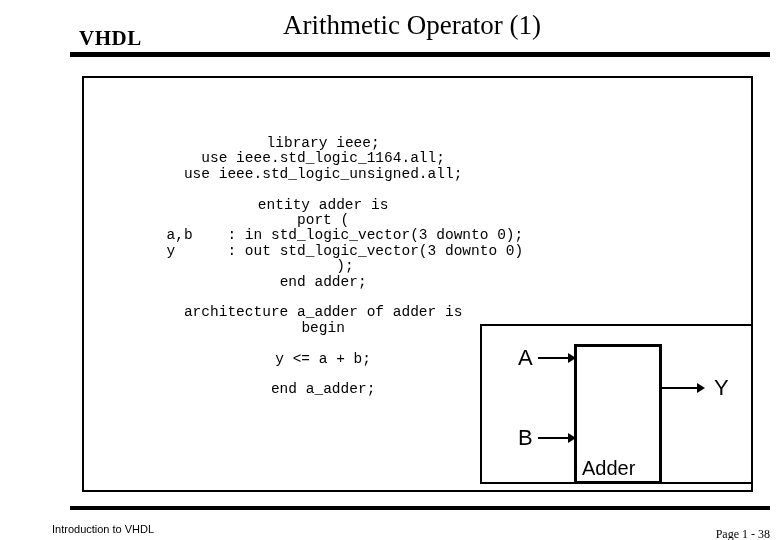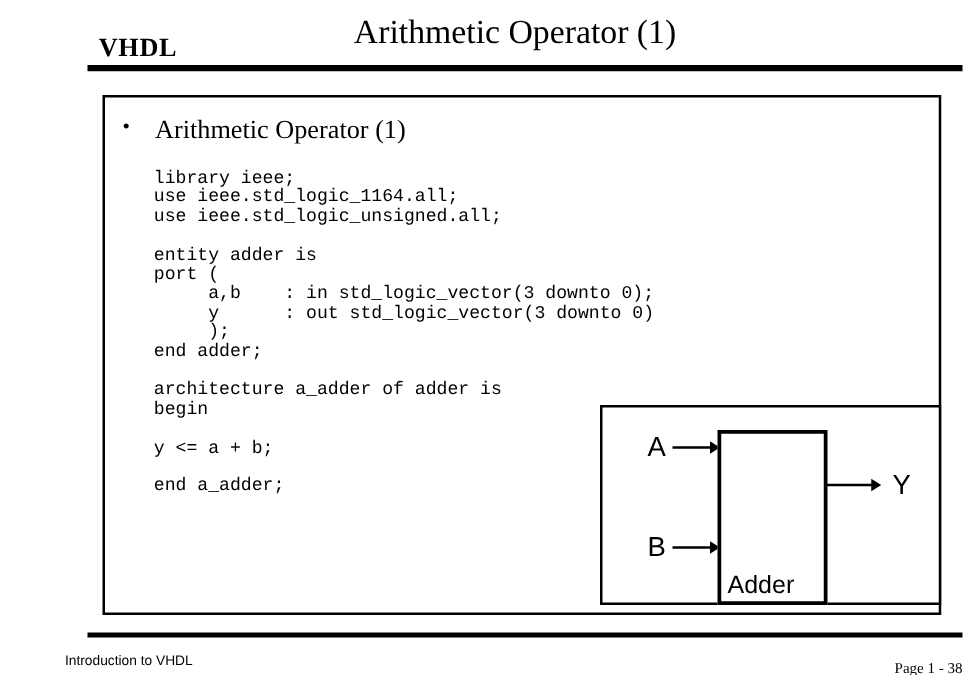--- a/index.html
+++ b/index.html
@@ -84,20 +84,21 @@
   
   #code-block {
     position: absolute;
     left: 39px;
     top: 58px;
     font-family: "Liberation Mono", monospace;
     font-size: 14.5px;
     line-height: 15.4px;
     white-space: pre;
     color: #000;
+    text-align: center;
   }
   #code-block .blank { display: block; height: 15.4px; }
   #code-block .line { display: block; }
 
   
   #diagram {
     position: absolute;
     left: 396px;
     top: 246px;
     width: 273px;
@@ -189,23 +190,20 @@
 <body>
 
 <div id="slide">
 
   <div id="logo">VHDL</div>
   <div id="slide-title">Arithmetic Operator (1)</div>
   <div id="header-rule"></div>
 
   <div id="content-frame">
 
-    <div id="bullet-heading">
-      <span class="bullet-dot">•</span><span>Arithmetic Operator (1)</span>
-    </div>
 
     <div id="code-block"><span class="line">library ieee;</span><span class="line">use ieee.std_logic_1164.all;</span><span class="line">use ieee.std_logic_unsigned.all;</span><span class="blank"></span><span class="line">entity adder is</span><span class="line">port (</span><span class="line">     a,b    : in std_logic_vector(3 downto 0);</span><span class="line">     y      : out std_logic_vector(3 downto 0)</span><span class="line">     );</span><span class="line">end adder;</span><span class="blank"></span><span class="line">architecture a_adder of adder is</span><span class="line">begin</span><span class="blank"></span><span class="line">y &lt;= a + b;</span><span class="blank"></span><span class="line">end a_adder;</span></div>
 
     <div id="diagram">
 
       <span class="port-label" id="label-a">A</span>
       <span class="wire" id="wire-a"></span>
       <span class="arrowhead" id="head-a"></span>
 
       <span class="port-label" id="label-b">B</span>

